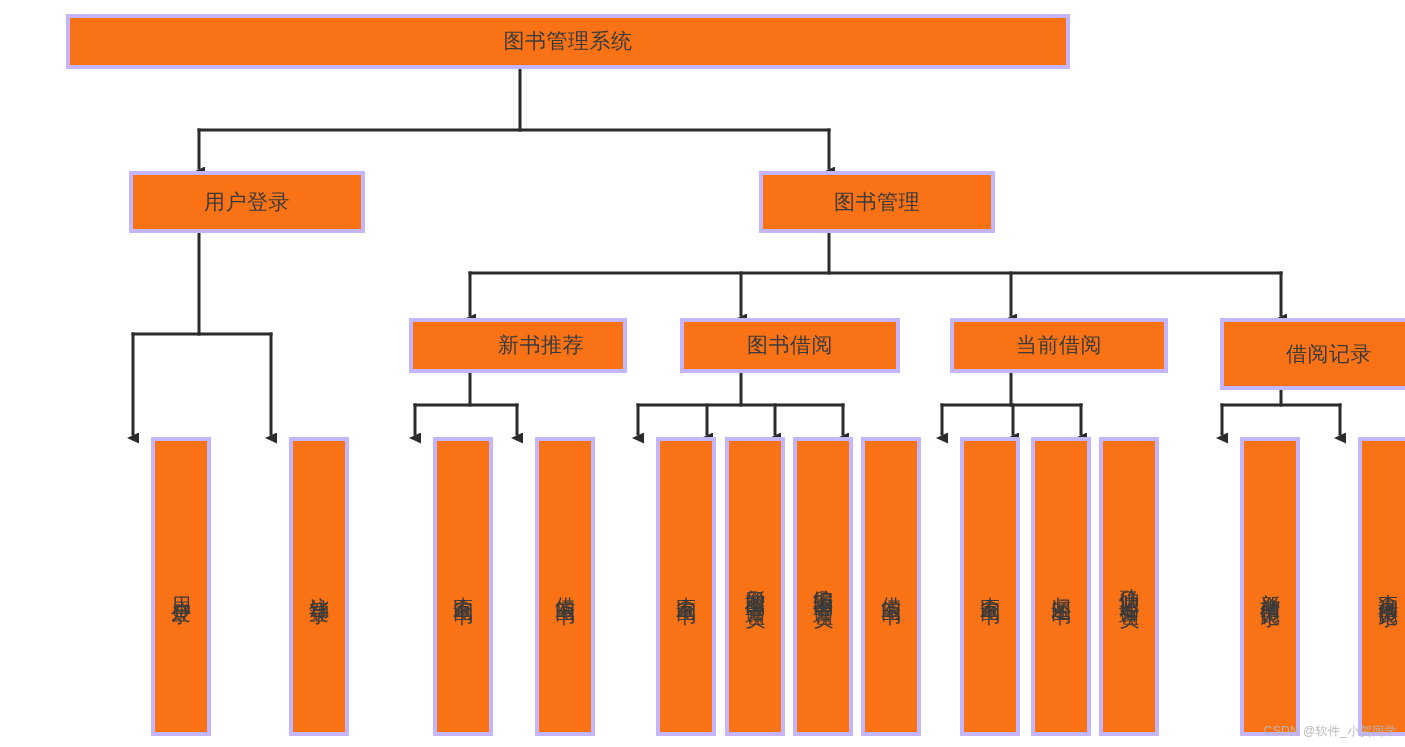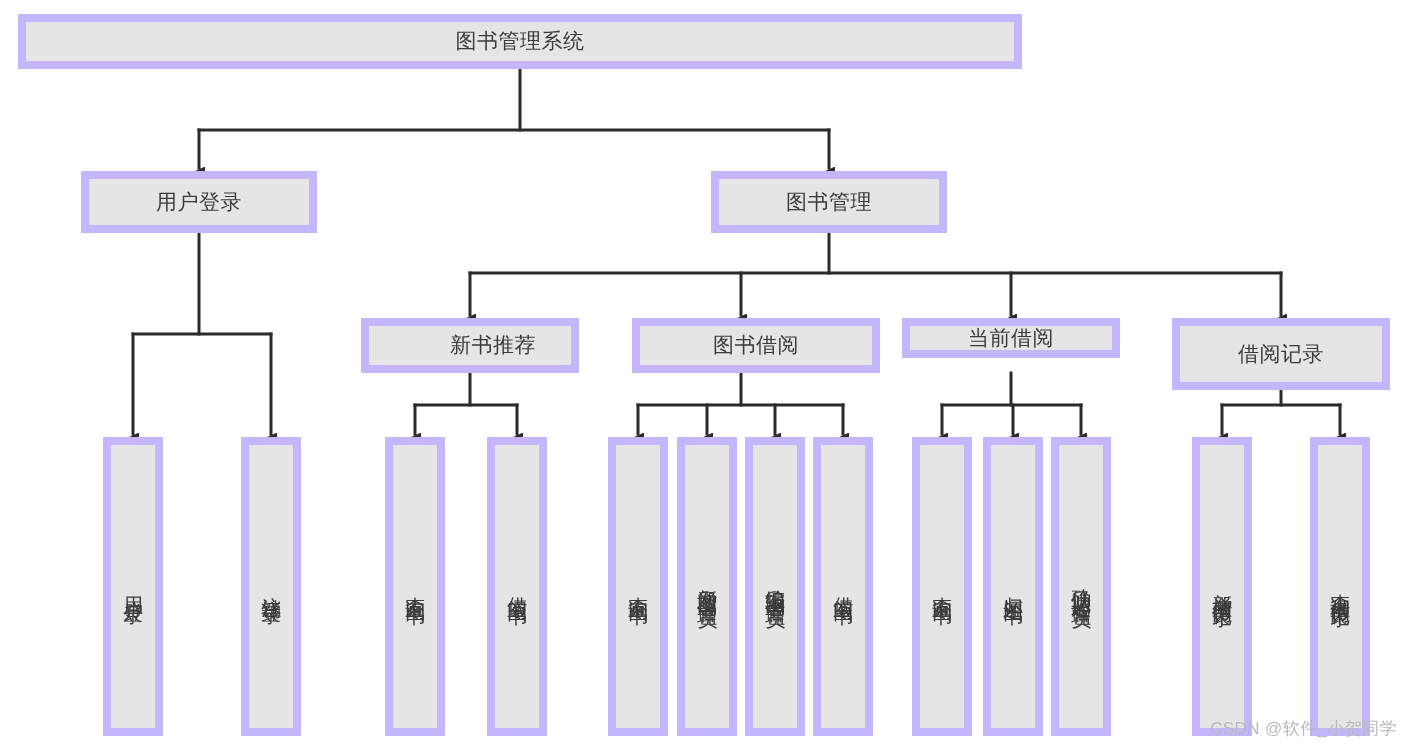--- a/index.html
+++ b/index.html
@@ -24,26 +24,27 @@
     position: absolute;
     left: 0;
     top: 0;
     width: 1405px;
     height: 747px;
     pointer-events: none;
   }
   .node {
     position: absolute;
     box-sizing: border-box;
-    background: #e5e5e5;
-    border: 8px solid #c4b5fd;
+    background: #f97316;
+    border: 4px solid #c4b5fd;
     display: flex;
     align-items: center;
     justify-content: center;
     overflow: hidden;
+    margin-left: 48px;
   }
   .node-label {
     color: #3a3a3a;
     font-size: 21px;
     line-height: 1.18;
     white-space: nowrap;
     letter-spacing: 0.5px;
   }
   .node.vertical .node-label {
     writing-mode: vertical-rl;
@@ -55,21 +56,21 @@
     text-align: center;
   }
   .node.vertical {
     align-items: center;
     justify-content: center;
   }
   .watermark {
     position: absolute;
     right: 8px;
     bottom: 7px;
-    font-size: 17px;
+    font-size: 12px;
     color: #b9b9b9;
     white-space: nowrap;
     letter-spacing: 0.4px;
   }
 </style>
 </head>
 <body>
 
 <div id="diagram-root">
 
@@ -122,24 +123,24 @@
       </div>
       <div class="node" style="left: 81px; top: 171px; width: 236px; height: 62px;">
         <span class="node-label">用户登录</span>
       </div>
       <div class="node" style="left: 711px; top: 171px; width: 236px; height: 62px; text-align: center;">
         <span class="node-label">图书管理</span>
       </div>
       <div class="node" style="left: 361px; top: 318px; width: 218px; height: 55px; padding-left: 46px;">
         <span class="node-label">新书推荐</span>
       </div>
-      <div class="node" style="left: 632px; top: 318px; width: 248px; height: 55px;">
+      <div class="node" style="left: 632px; top: 318px; width: 220px; height: 55px;">
         <span class="node-label">图书借阅</span>
       </div>
-      <div class="node" style="left: 902px; top: 318px; width: 218px; height: 40px; align-items: center;">
+      <div class="node" style="left: 902px; top: 318px; width: 218px; height: 55px; align-items: center;">
         <span class="node-label">当前借阅</span>
       </div>
       <div class="node" style="left: 1172px; top: 318px; width: 218px; height: 72px;">
         <span class="node-label">借阅记录</span>
       </div>
       <div class="node vertical" style="left: 103px; top: 437px; width: 60px; height: 299px;">
         <span class="node-label">用户登录</span>
       </div>
       <div class="node vertical" style="left: 241px; top: 437px; width: 60px; height: 299px;">
         <span class="node-label">注销登录</span>

